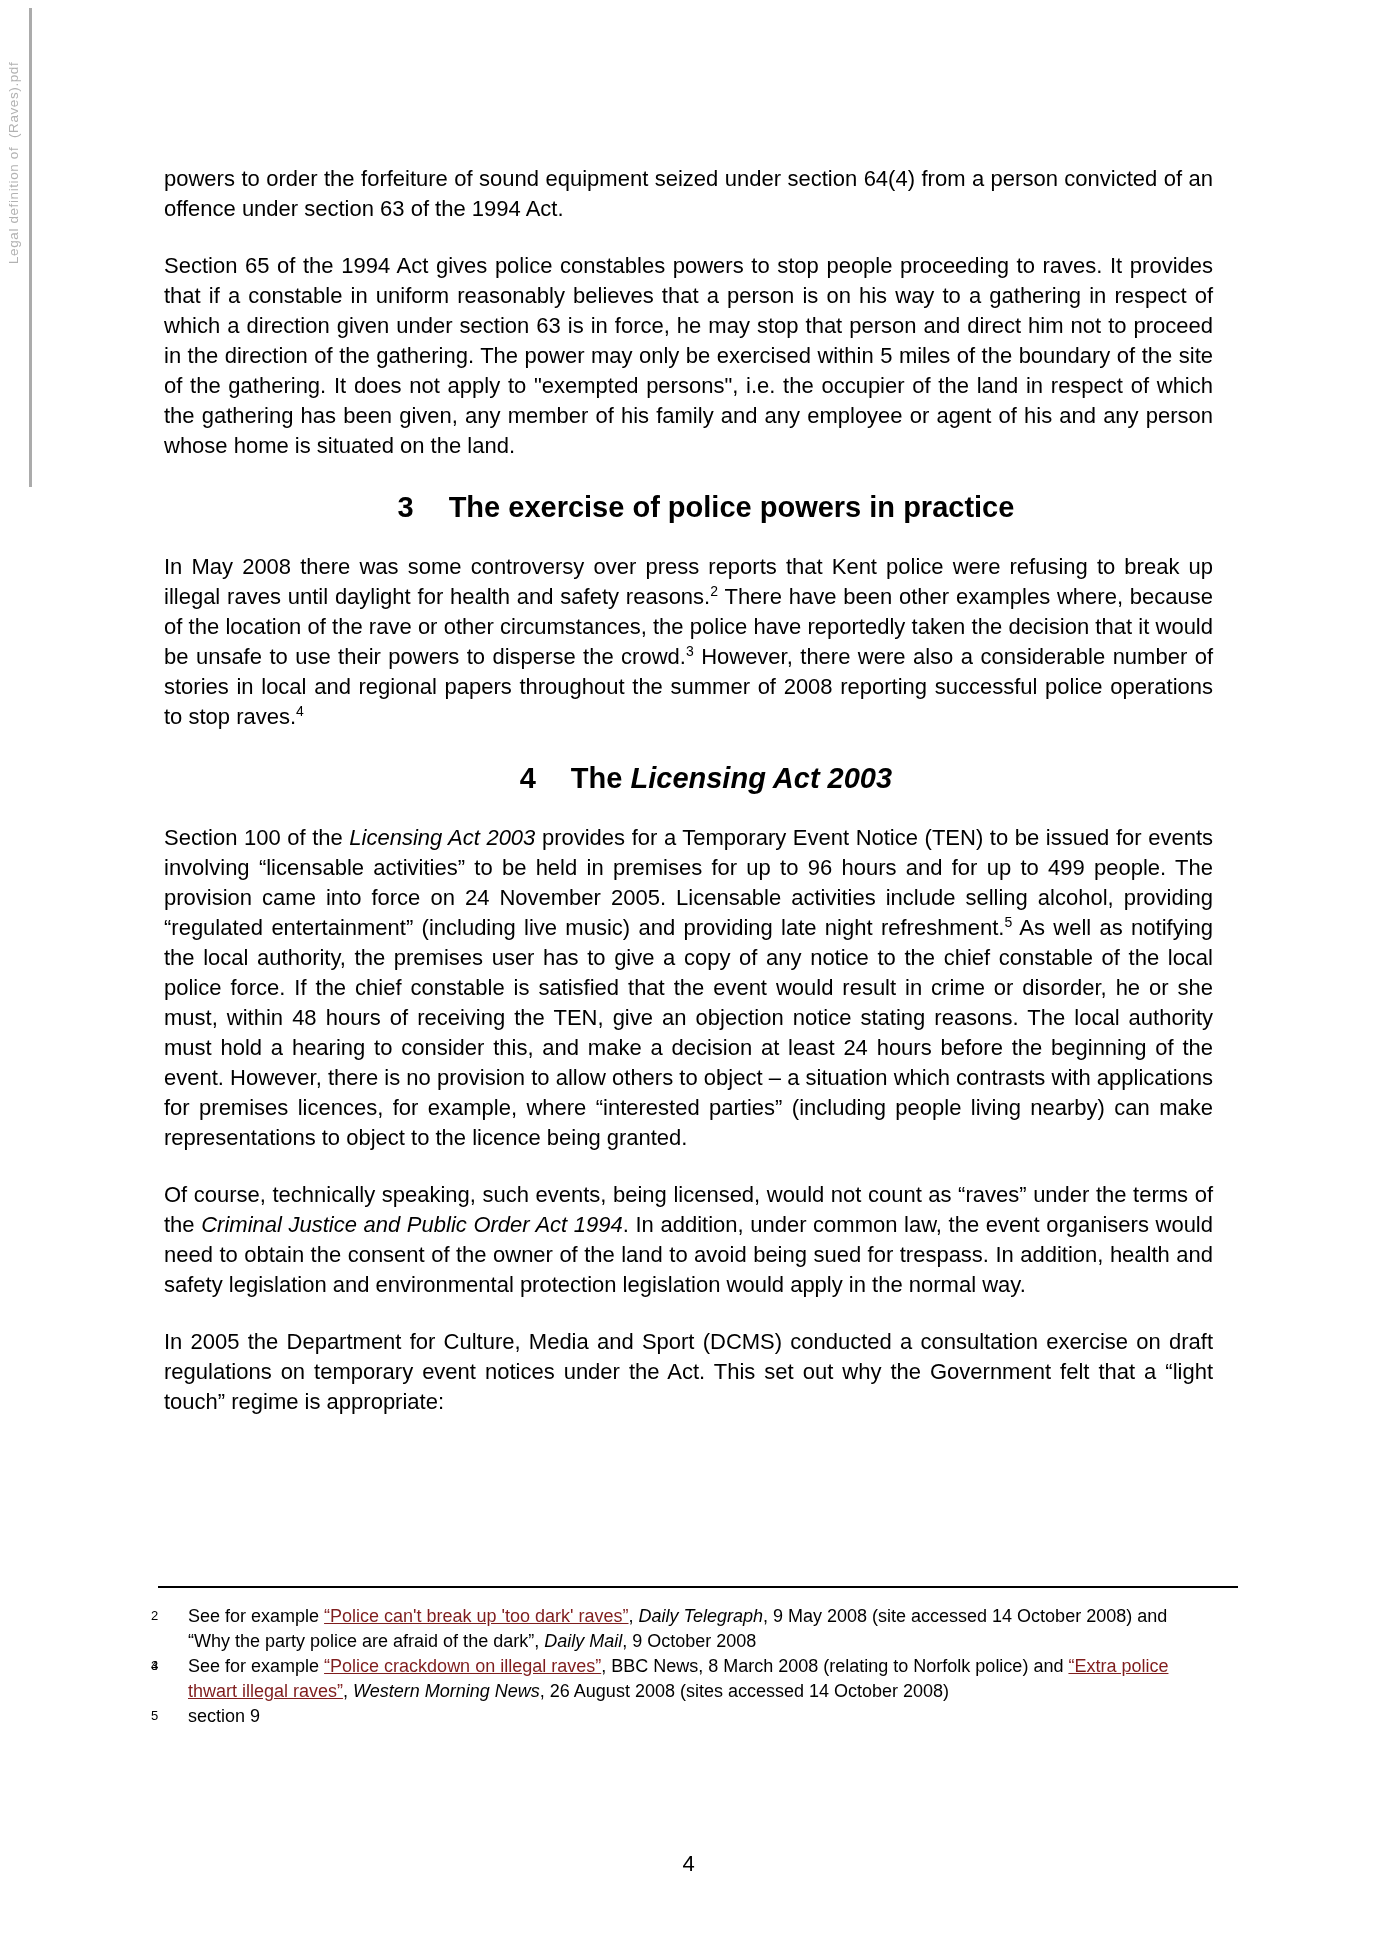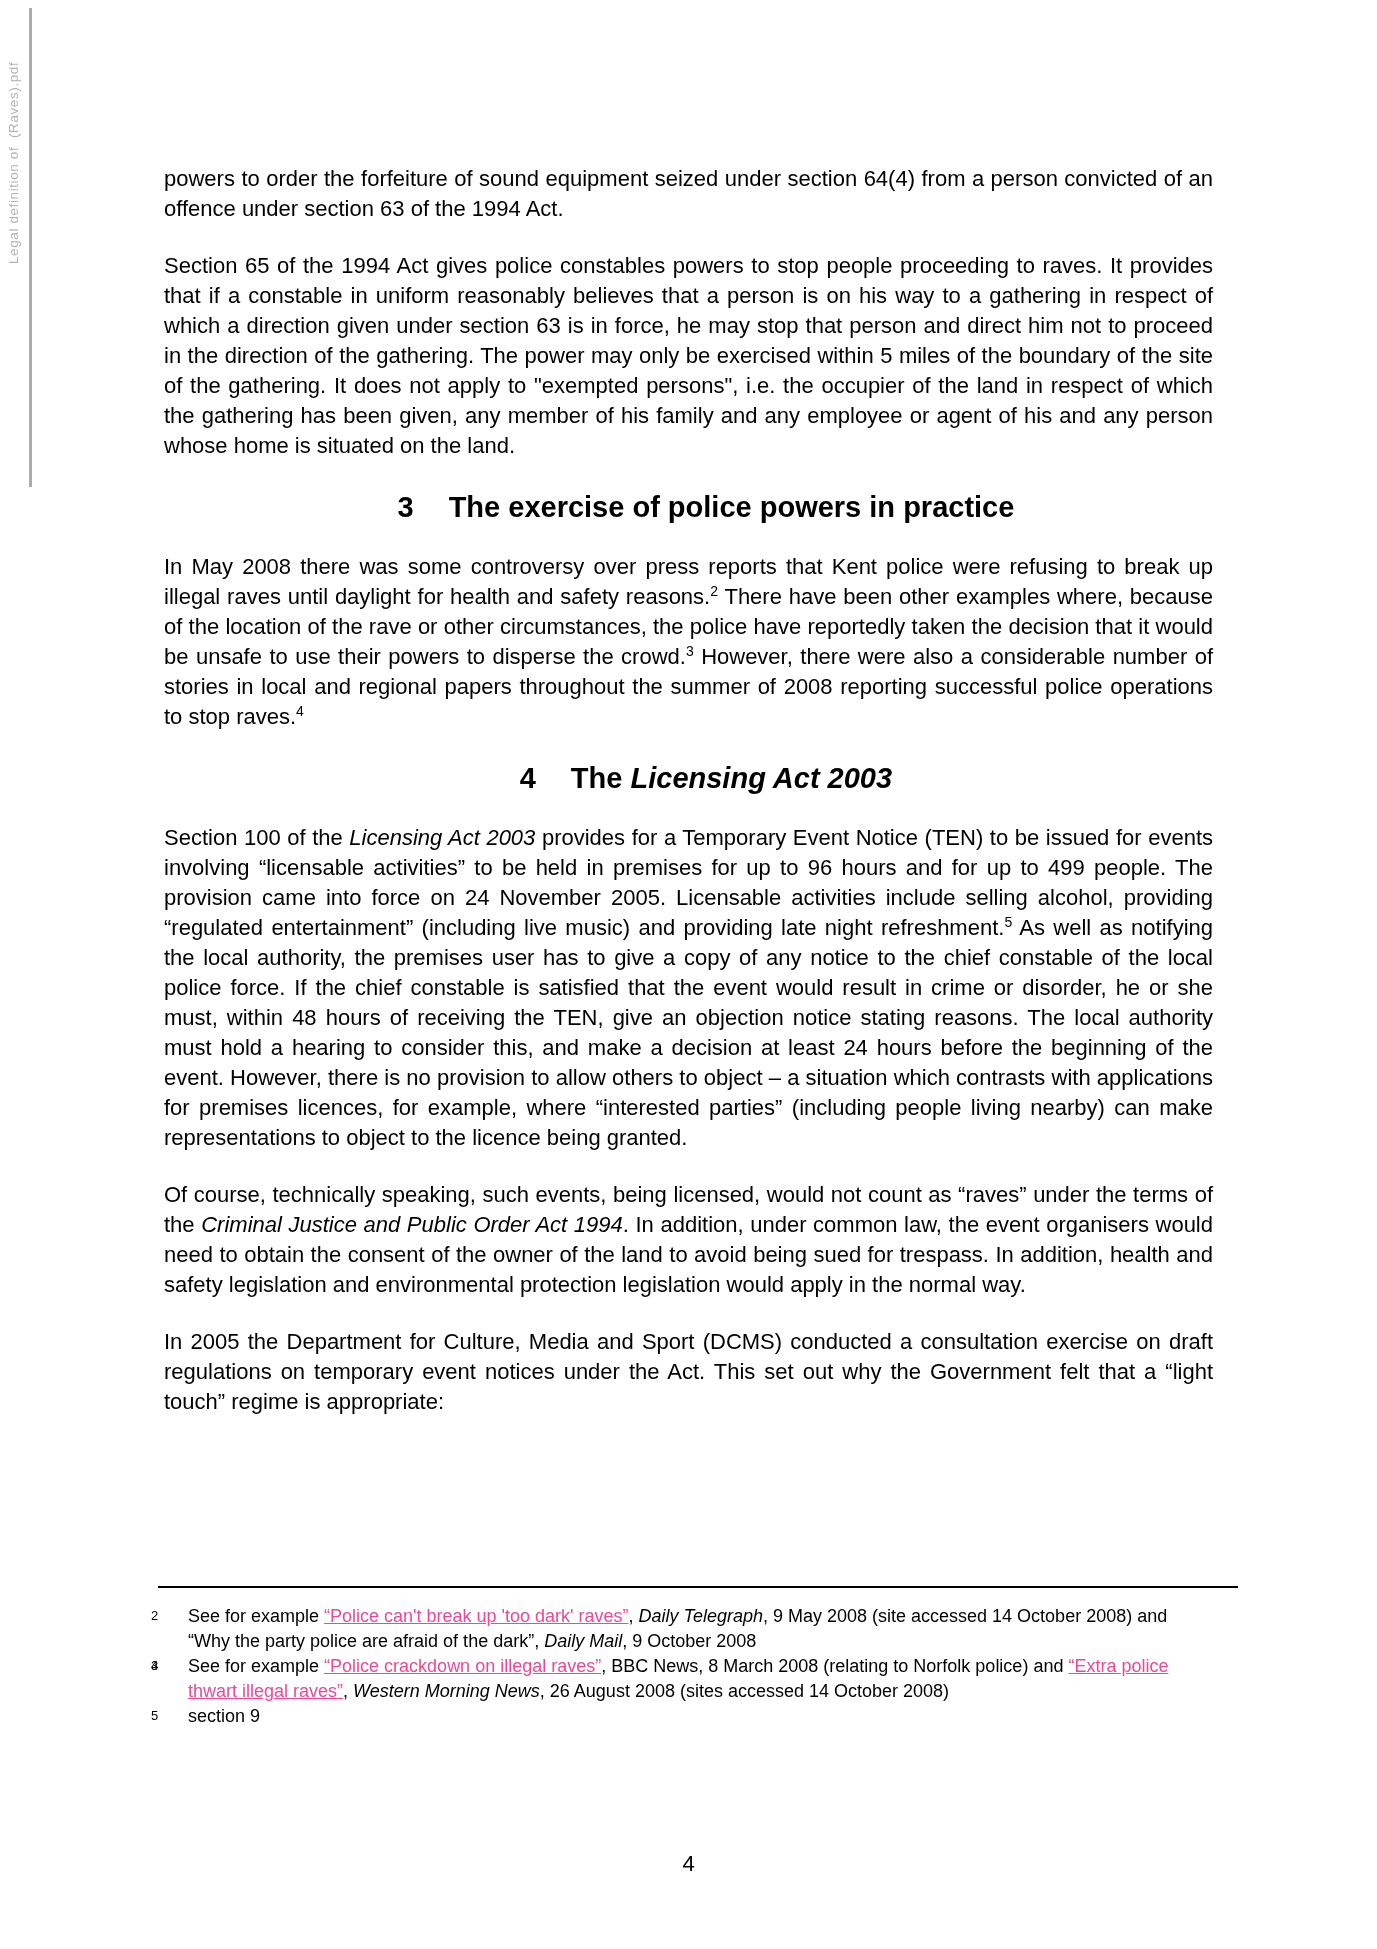--- a/index.html
+++ b/index.html
@@ -88,21 +88,21 @@
     margin: 0;
     text-align: left;
   }
   .fn-marker {
     position: absolute;
     left: 1px;
     top: -1px;
     font-size: 13px;
   }
   .fn a.fn-link {
-    color: #ec4899;
+    color: #7f1d1d;
     text-decoration: underline;
     cursor: pointer;
   }
 
   .page-number {
     position: absolute;
     left: 0;
     top: 1851px;
     width: 100%;
     text-align: center;

